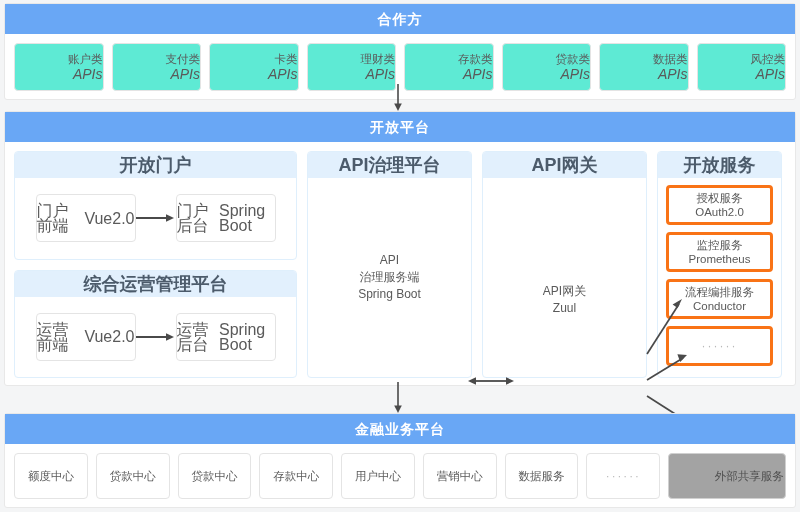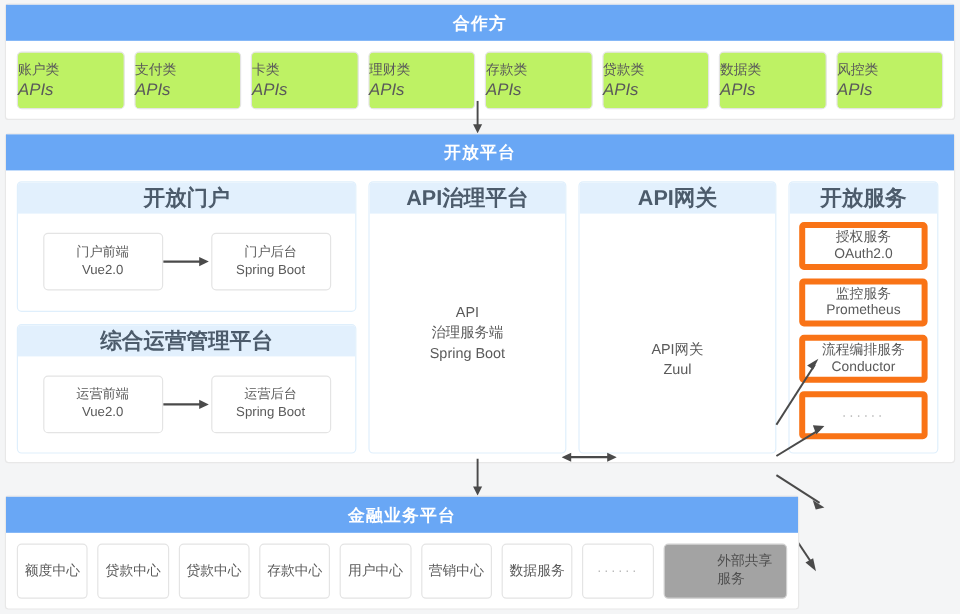--- a/index.html
+++ b/index.html
@@ -43,24 +43,24 @@
   #partner-row {
     display: flex;
     gap: 8px;
     padding: 9px 9px 0 9px;
   }
   .api-card {
     flex: 1 1 0;
     height: 48px;
     border: 1px solid #e4e4e4;
     border-radius: 4px;
-    background: #bef264;
-    display: flex;
-    flex-direction: column;
-    align-items: flex-start;
+    background: #5eead4;
+    display: flex;
+    flex-direction: column;
+    align-items: flex-end;
     justify-content: center;
     color: #5a5a5a;
     font-size: 11.5px;
     line-height: 15px;
   }
   .api-card .l2 { font-size: 14px; font-style: italic; }
 
   
   #sec-open { left: 4px; top: 111px; width: 792px; height: 275px; }
   #open-body {
@@ -113,25 +113,24 @@
     width: 100%;
     padding: 0 10px;
   }
   .node-box {
     width: 100px;
     height: 48px;
     border: 1px solid #e4e4e4;
     border-radius: 4px;
     background: #fff;
     display: flex;
-    flex-direction: column;
     align-items: center;
     justify-content: center;
     color: #5a5a5a;
-    font-size: 11px;
+    font-size: 16px;
     line-height: 15px;
     flex: none;
   }
   .harrow { width: 40px; height: 14px; flex: none; }
 
   
   #col-gov  { width: 165px; }
   #col-gw   { width: 165px; gap: 45px; }
   .big-label {
     text-align: center;
@@ -152,21 +151,21 @@
   
   #col-svc { width: 125px; }
   #col-svc .panel-body {
     justify-content: flex-start;
     padding: 7px 8px;
     gap: 7px;
   }
   .svc-box {
     width: 100%;
     height: 40px;
-    border: 5px solid #f97316;
+    border: 3px solid #f97316;
     border-radius: 4px;
     background: #fff;
     display: flex;
     flex-direction: column;
     align-items: center;
     justify-content: center;
     color: #5a5a5a;
     font-size: 11.5px;
     line-height: 14px;
   }
@@ -176,21 +175,21 @@
   #fan {
     position: absolute;
     left: 632px;
     top: 180px;
     width: 52px;
     height: 190px;
     pointer-events: none;
   }
 
   
-  #sec-fin { left: 4px; top: 413px; width: 662px; height: 95px; }
+  #sec-fin { left: 4px; top: 413px; width: 792px; height: 95px; }
   #fin-row {
     display: flex;
     gap: 8px;
     padding: 9px 9px 0 9px;
   }
   .fin-card {
     flex: 1 1 0;
     height: 46px;
     border: 1px solid #e4e4e4;
     border-radius: 4px;

